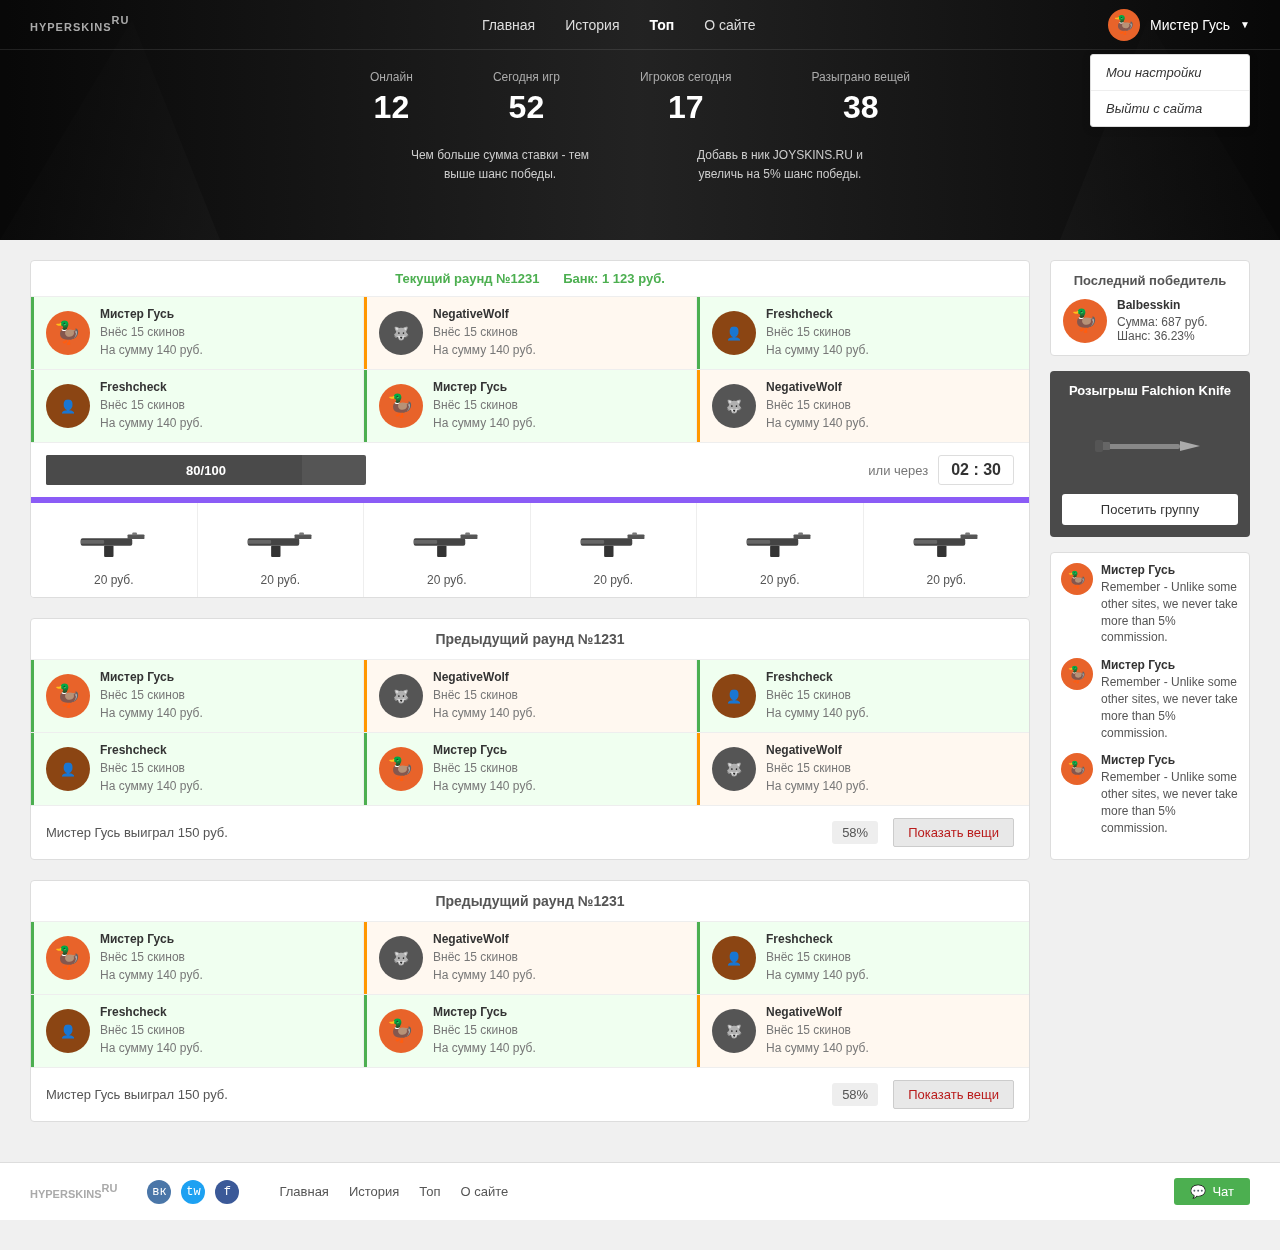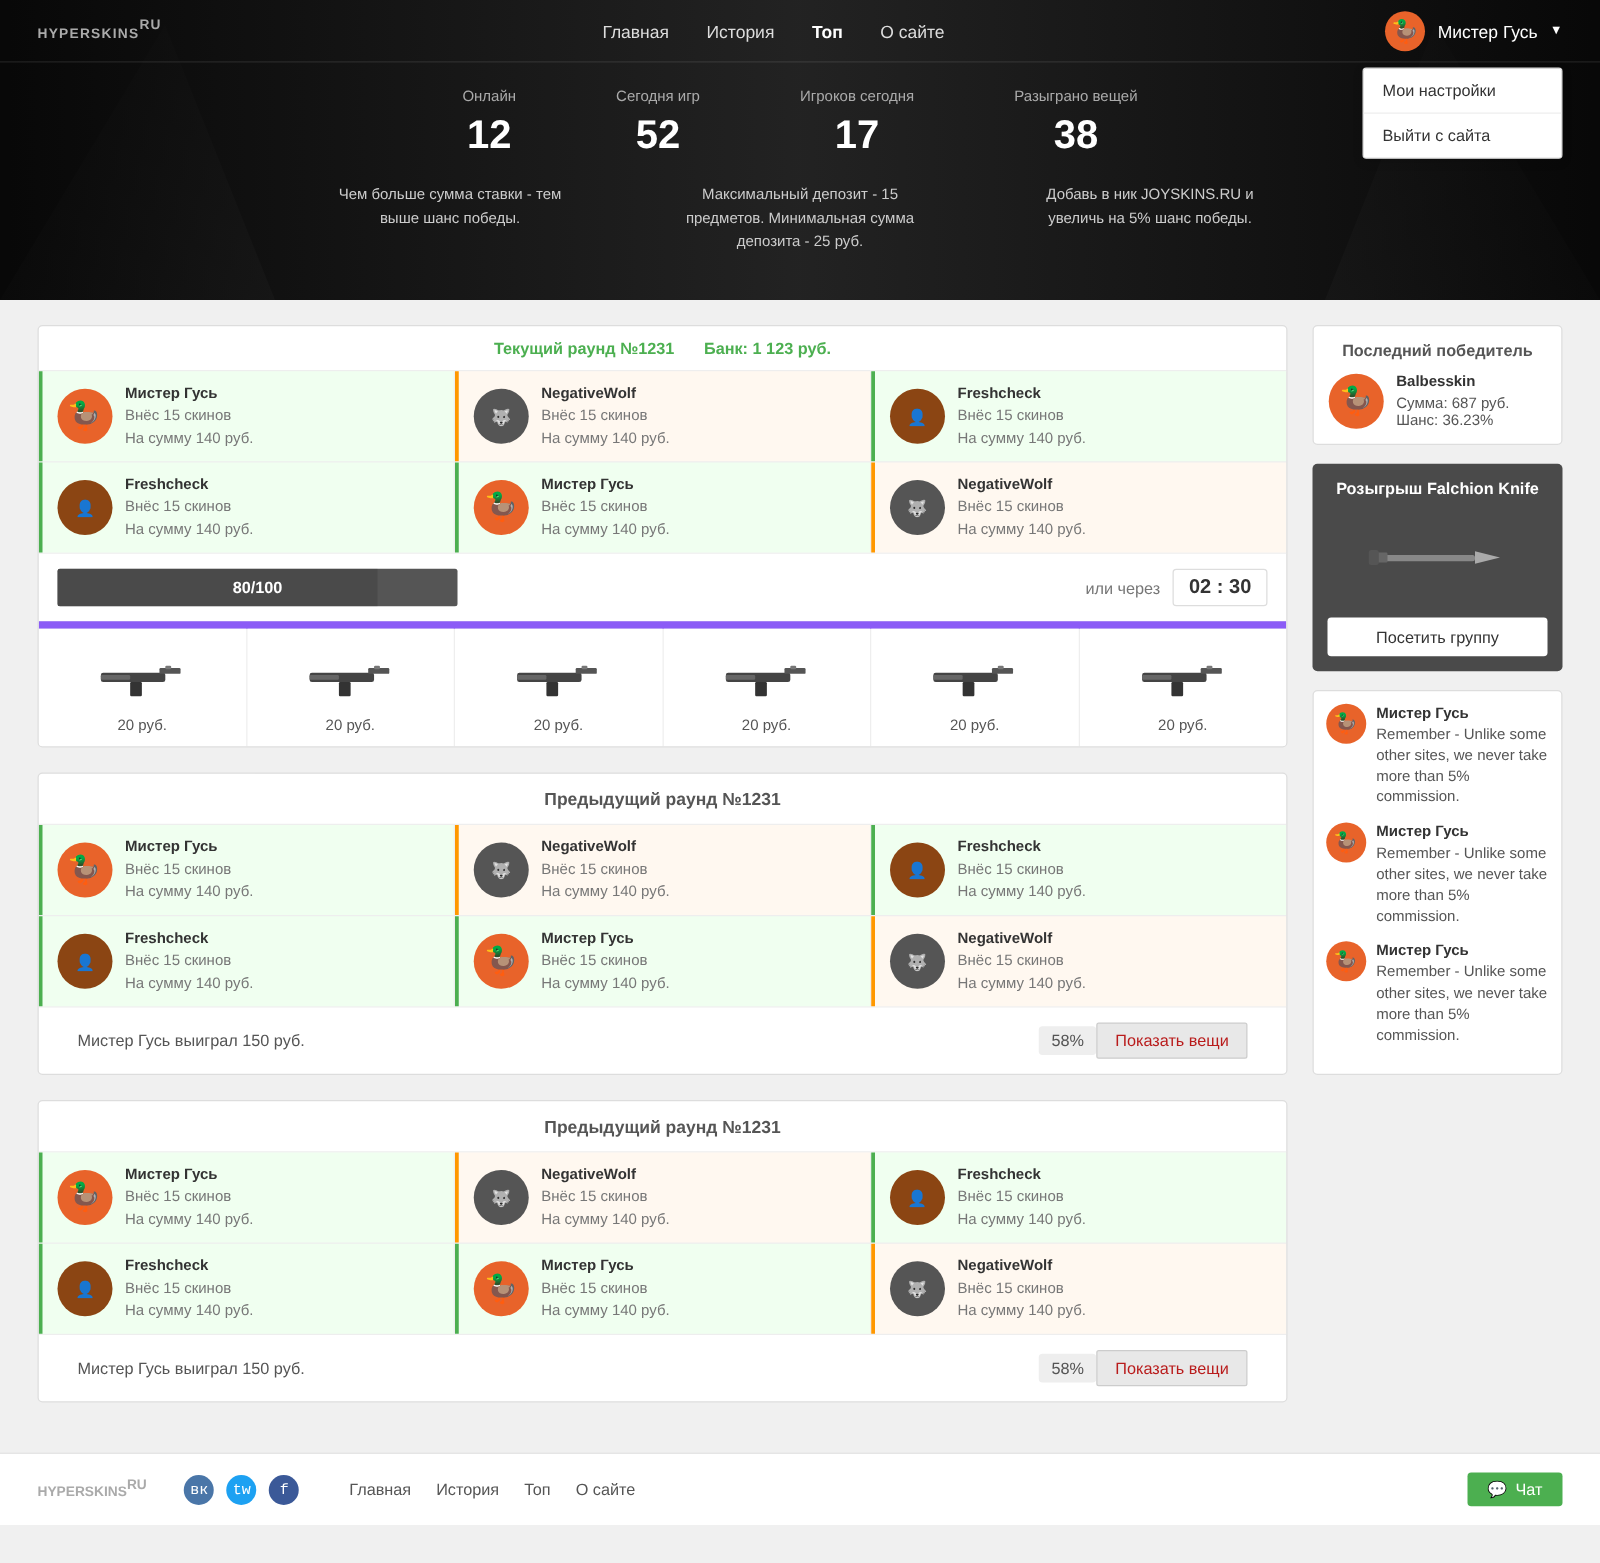--- a/index.html
+++ b/index.html
@@ -52,20 +52,21 @@
       background: #e8632a; display: flex; align-items: center; justify-content: center;
       font-size: 18px;
     }
     .user-name { color: #fff; font-size: 14px; cursor: pointer; }
     .dropdown-arrow { color: #fff; font-size: 10px; cursor: pointer; }
     .dropdown-menu {
       position: absolute; top: 45px; right: 0;
       background: #fff; border: 1px solid #ddd; border-radius: 3px;
       min-width: 160px; z-index: 100;
       box-shadow: 0 2px 8px rgba(0,0,0,0.15);
+      font-style: italic;
     }
     .dropdown-item {
       padding: 10px 15px; cursor: pointer; color: #333; font-size: 13px;
       border-bottom: 1px solid #eee;
     }
     .dropdown-item:last-child { border-bottom: none; }
 
     .header-stats {
       position: relative; z-index: 10;
       display: flex; justify-content: center; gap: 80px;
@@ -154,22 +155,22 @@
     .weapon-price { color: #555; font-size: 12px; margin-top: 5px; }
 
     
     .prev-round-title {
       text-align: center; padding: 12px;
       font-size: 14px; font-weight: bold; color: #555;
       border-bottom: 1px solid #eee;
     }
 
     .winner-bar {
-      padding: 12px 31px;
-      display: flex; align-items: center; 
+      padding: 12px 15px;
+      display: flex; align-items: center; gap: 15px;
       border-top: 1px solid #eee;
     }
     .winner-text { color: #555; font-size: 13px; flex: 1; }
     .winner-percent {
       background: #eee; padding: 4px 10px;
       border-radius: 3px; font-size: 13px; color: #555;
     }
     .show-items-btn {
       background: #e8e8e8; border: 1px solid #ccc;
       padding: 6px 14px; border-radius: 2px; cursor: pointer;
@@ -310,21 +311,20 @@
       <div class="stat-value">17</div>
     </div>
     <div class="stat-item">
       <div class="stat-label">Разыграно вещей</div>
       <div class="stat-value">38</div>
     </div>
   </div>
 
   <div class="header-promo">
     <div class="promo-item">Чем больше сумма ставки - тем выше шанс победы.</div>
-    <div class="promo-item">Максимальный депозит - 15 предметов. Минимальная сумма депозита - 25 руб.</div>
     <div class="promo-item">Добавь в ник JOYSKINS.RU и увеличь на 5% шанс победы.</div>
   </div>
 </div>
 
 <div class="main-container">
   <div class="left-col">
 
     <div class="round-section">
       <div class="round-header">
         <span class="round-title">Текущий раунд №1231</span>

